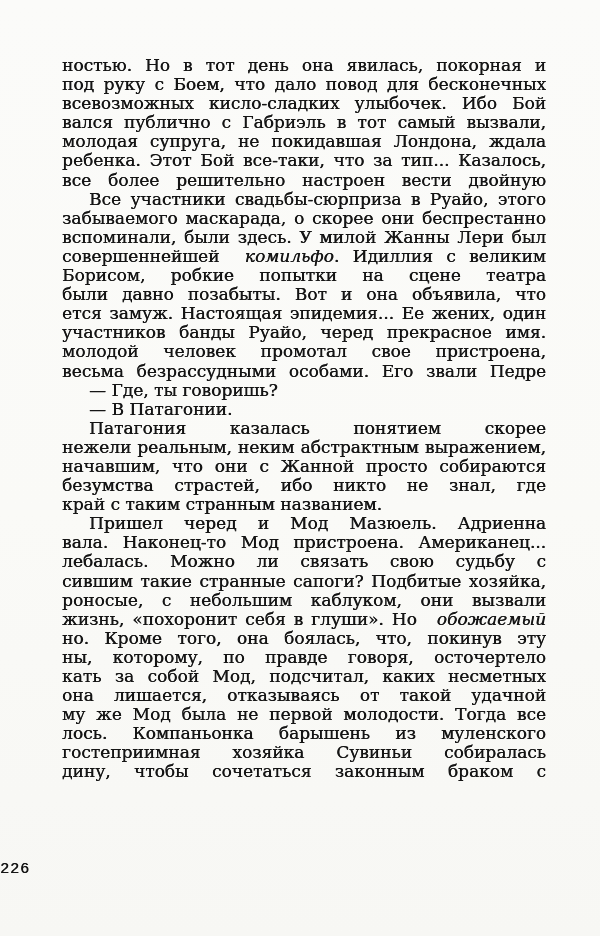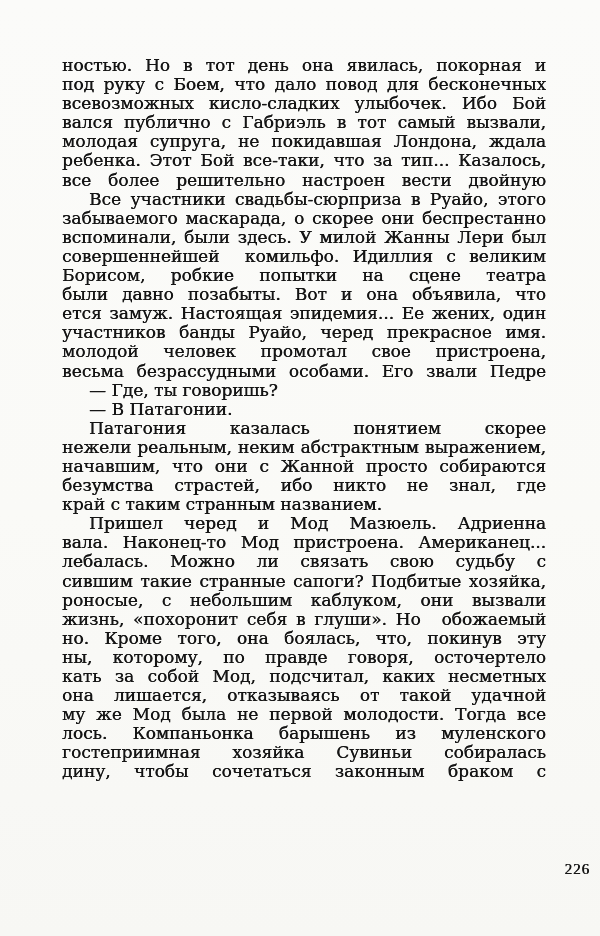--- a/index.html
+++ b/index.html
@@ -40,30 +40,31 @@
     text-align-last: left;
     white-space: normal;
   }
   .line.just {
     text-align-last: justify;
   }
   .line.indent {
     padding-left: 27px;
   }
   .it {
+    font-style: italic;
     margin-left: 12px;
   }
   .page-number {
     position: absolute;
     left: 0;
     top: 861px;
     width: 590px;
-    text-align: right;
+    text-align: left;
     color: #151515;
-    font-family: Liberation Serif, serif;
+    font-family: Liberation Mono, monospace;
     font-size: 15px;
     letter-spacing: 1px;
     text-shadow: 0.4px 0 0 currentColor;
   }
 </style>
 </head>
 <body>
 
 <div class="page">
   <div class="text-block">

